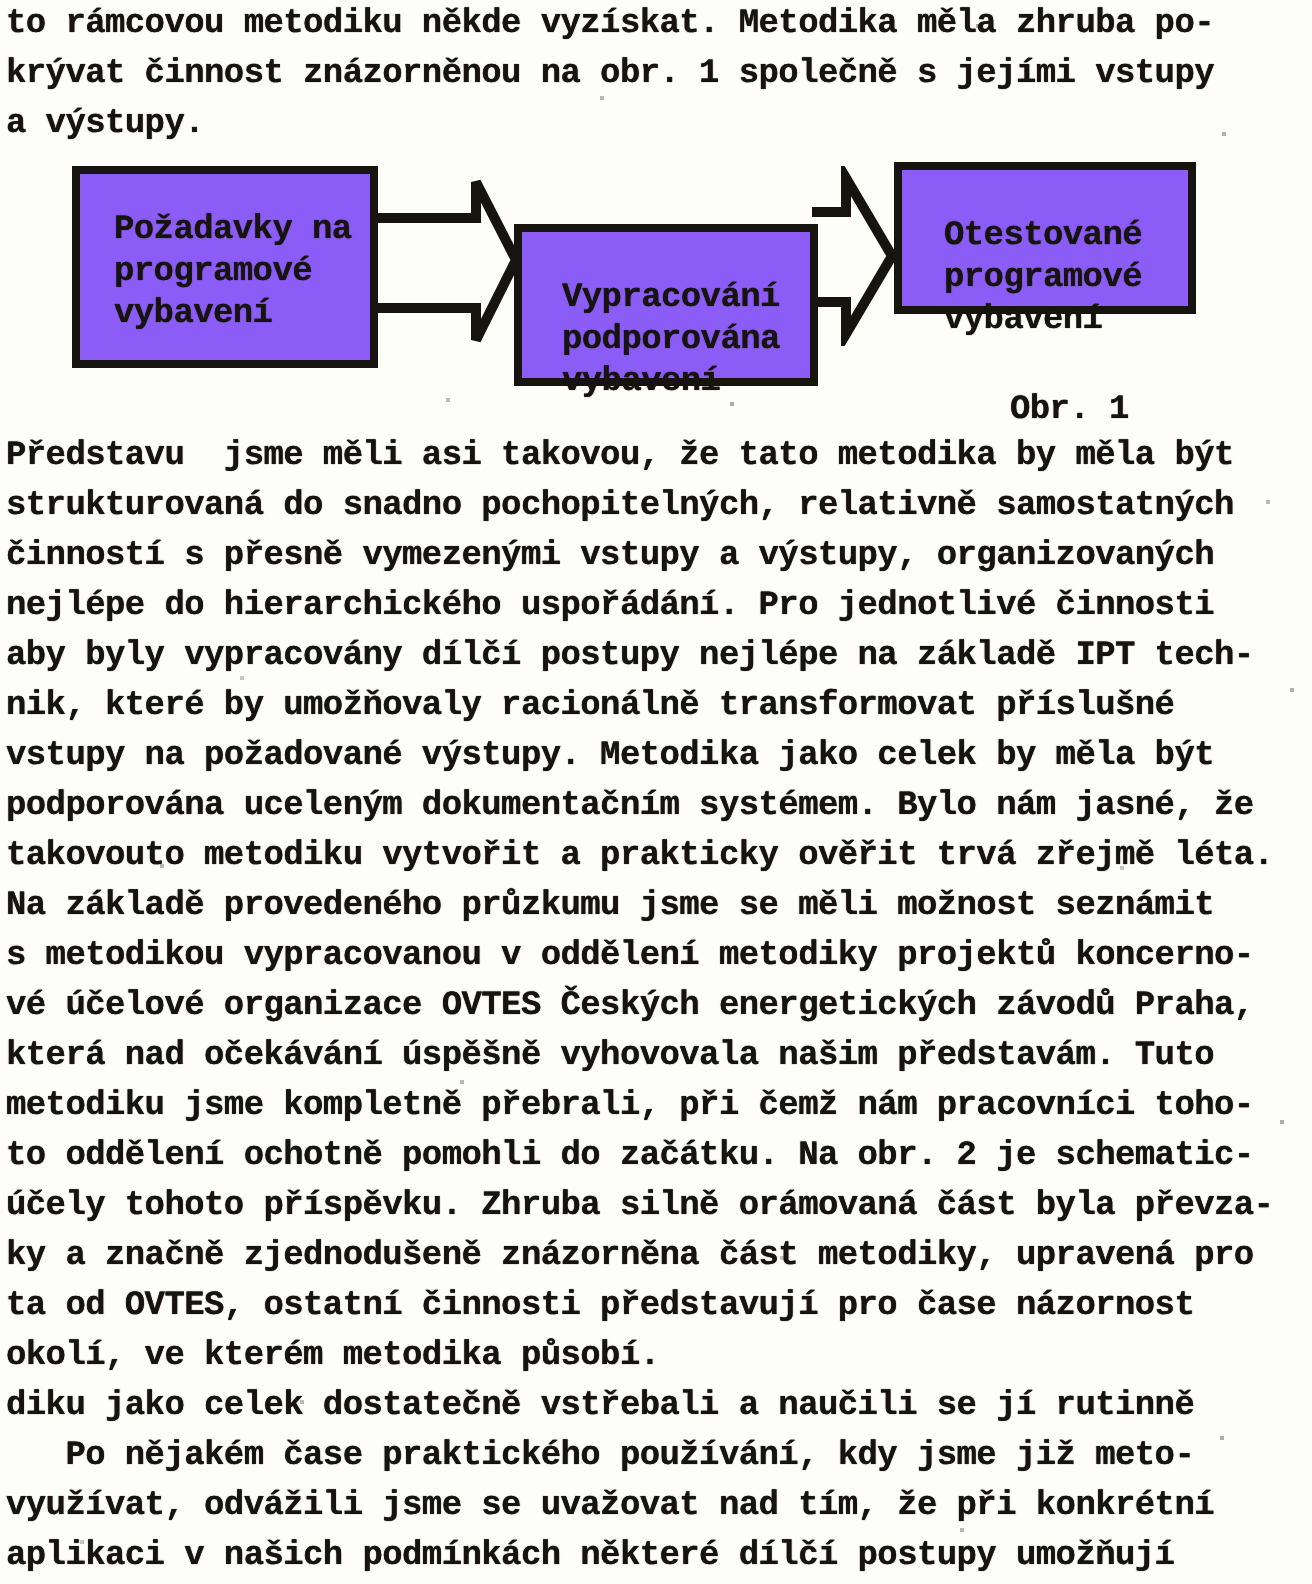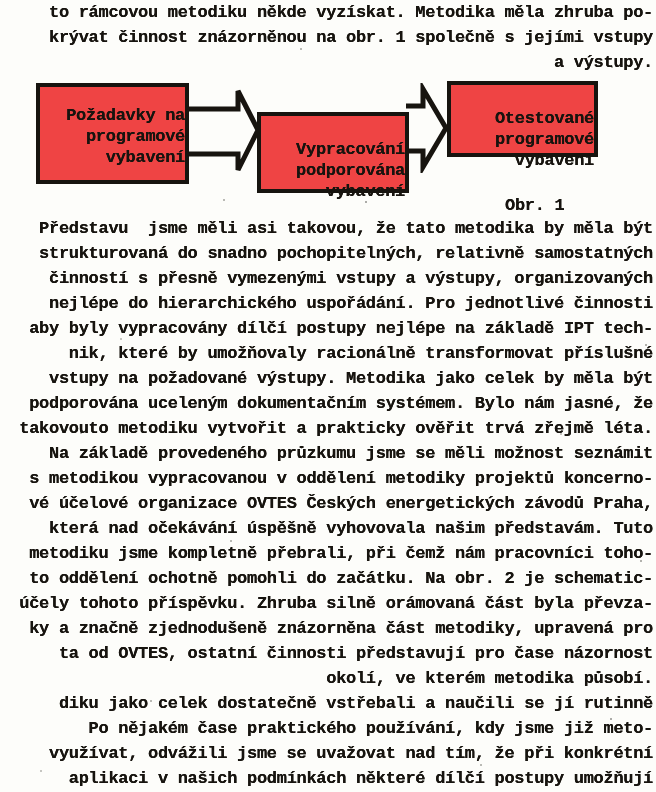--- a/index.html
+++ b/index.html
@@ -8,41 +8,40 @@
   }
   .page {
     position: relative;
     width: 656px;
     height: 792px;
     background: #fdfdfa;
     overflow: hidden;
     font-family: "Liberation Mono", "DejaVu Sans Mono", monospace;
     font-weight: 700;
     color: #17140f;
-    text-align: right;
   }
   
   .textblock {
     position: absolute;
     left: 3px;
     width: 650px;
   }
   .line {
     font-size: 17px;
     line-height: 25px;
     letter-spacing: -0.3px;
     white-space: pre;
     text-shadow: 0 0 0.5px #17140f;
   }
   
   .fbox {
     position: absolute;
     box-sizing: border-box;
     border: 4px solid #17140f;
-    background: #ef4444;
+    background: #8b5cf6;
   }
   .fline {
     font-size: 17px;
     line-height: 21px;
     letter-spacing: -0.3px;
     white-space: pre;
     text-shadow: 0 0 0.5px #17140f;
   }
   #box1 { left: 36px;  top: 83px; width: 153px; height: 101px; padding: 18px 0 0 17px; }
   #box2 { left: 257px; top: 80px; width: 152px; height: 81px; padding: 23px 0 0 20px; margin-top: 32px; }

